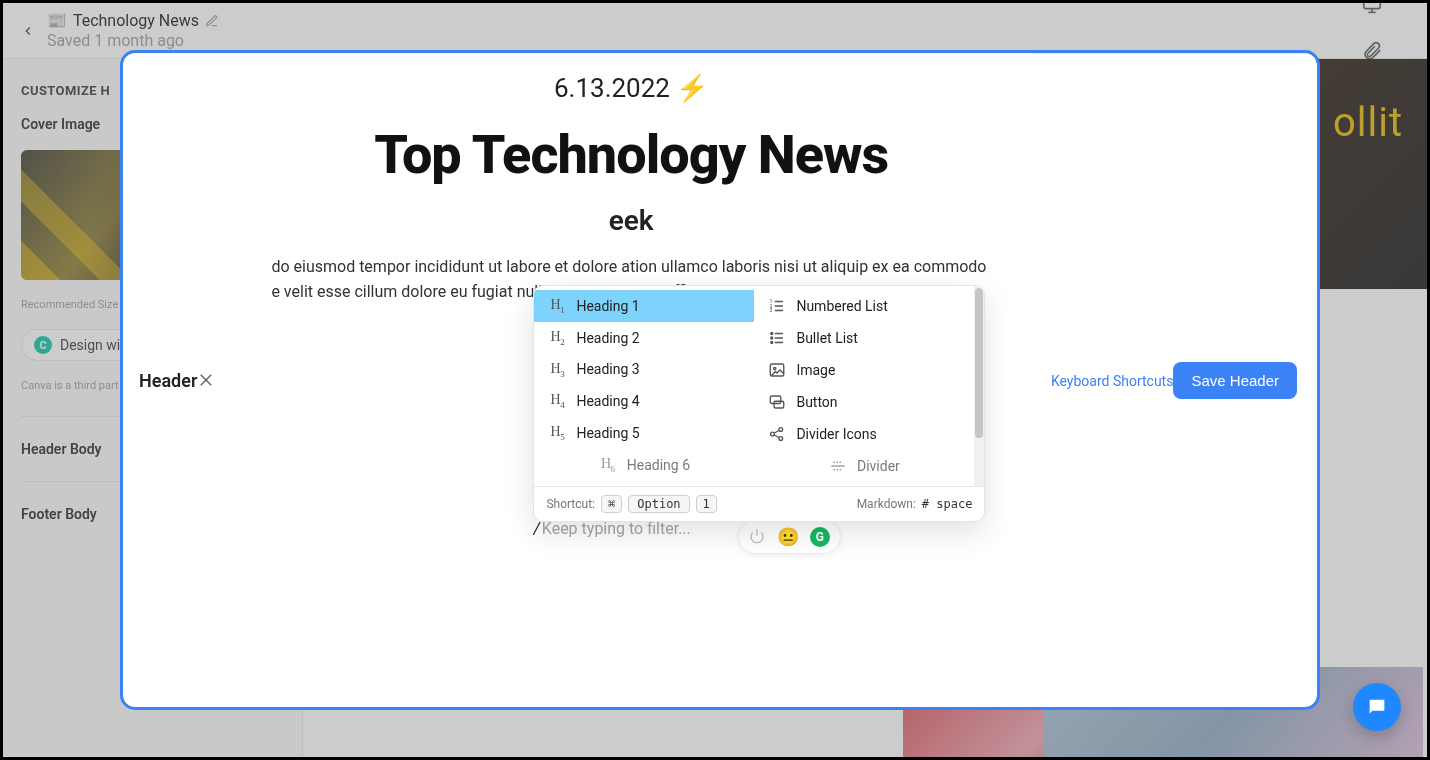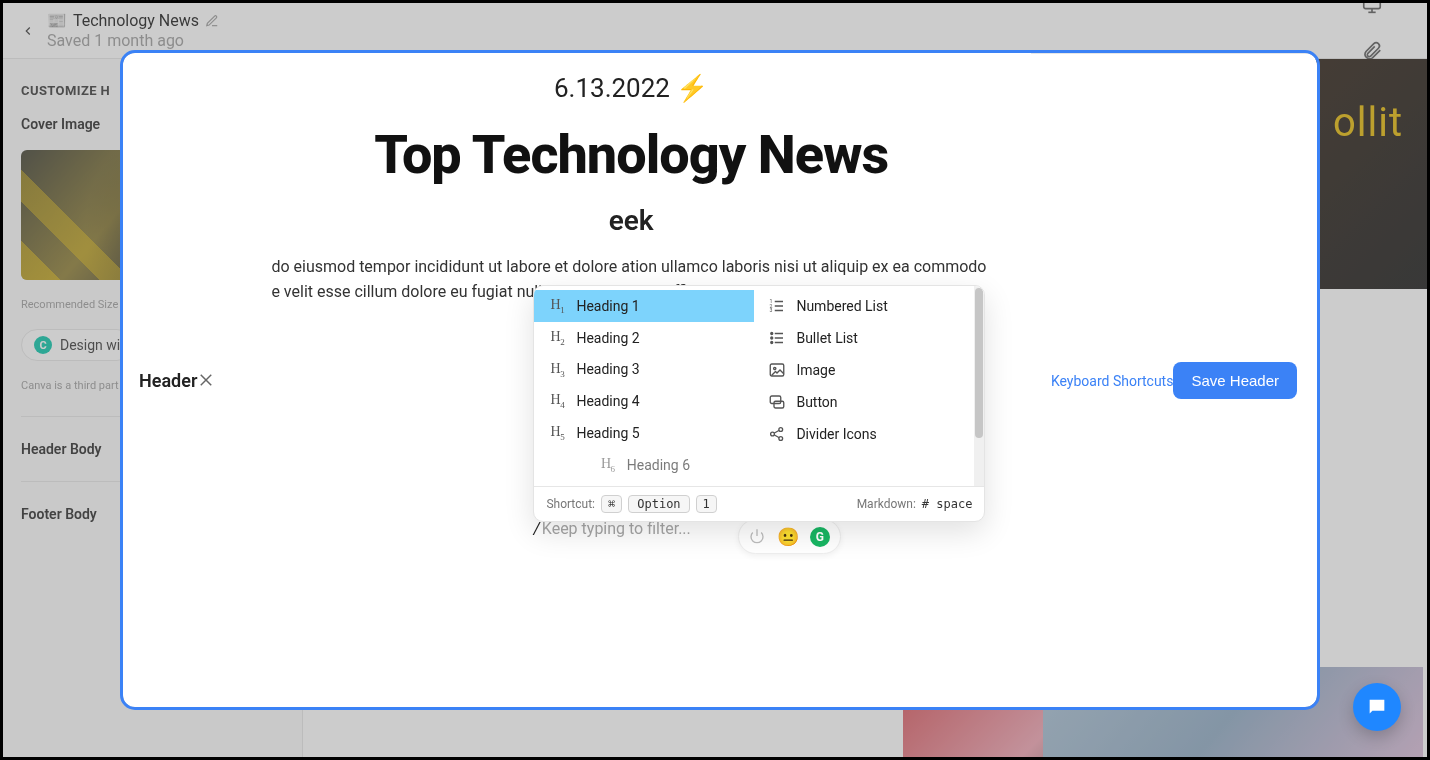--- a/index.html
+++ b/index.html
@@ -398,20 +398,30 @@
                 <svg width="18" height="18" viewBox="0 0 24 24" fill="none" stroke="currentColor" stroke-width="1.8">
                   <circle cx="6" cy="12" r="2.5"></circle>
                   <circle cx="17" cy="6" r="2.5"></circle>
                   <circle cx="17" cy="18" r="2.5"></circle>
                   <line x1="8" y1="11" x2="15" y2="7"></line>
                   <line x1="8" y1="13" x2="15" y2="17"></line>
                 </svg>
               </span>
               <span>Divider Icons</span>
             </div>
+            <div class="pop-item cut">
+              <span class="pi-icon">
+                <svg width="18" height="18" viewBox="0 0 24 24" fill="none" stroke="currentColor" stroke-width="1.8">
+                  <line x1="3" y1="12" x2="21" y2="12"></line>
+                  <line x1="6" y1="7" x2="18" y2="7" stroke-dasharray="2 2"></line>
+                  <line x1="6" y1="17" x2="18" y2="17" stroke-dasharray="2 2"></line>
+                </svg>
+              </span>
+              <span>Divider</span>
+            </div>
           </div>
         <div class="pop-scroll">
           <div class="pop-scroll-thumb"></div>
         </div>
       </div>
       <div class="pop-foot">
         <div class="kbds">
           <span>Shortcut:</span>
           <span class="kbd">⌘</span>
           <span class="kbd wide">Option</span>

